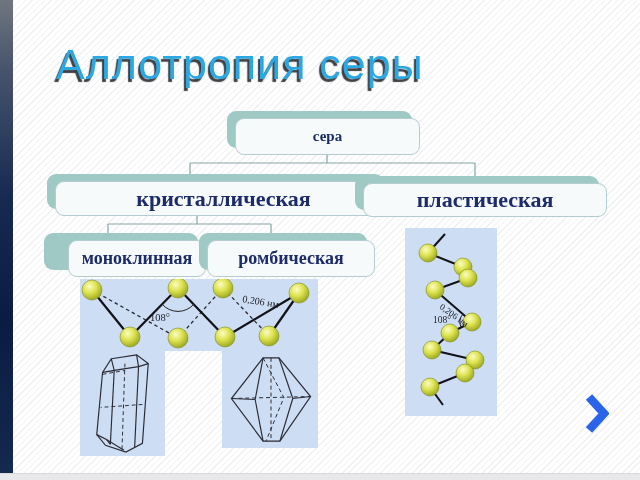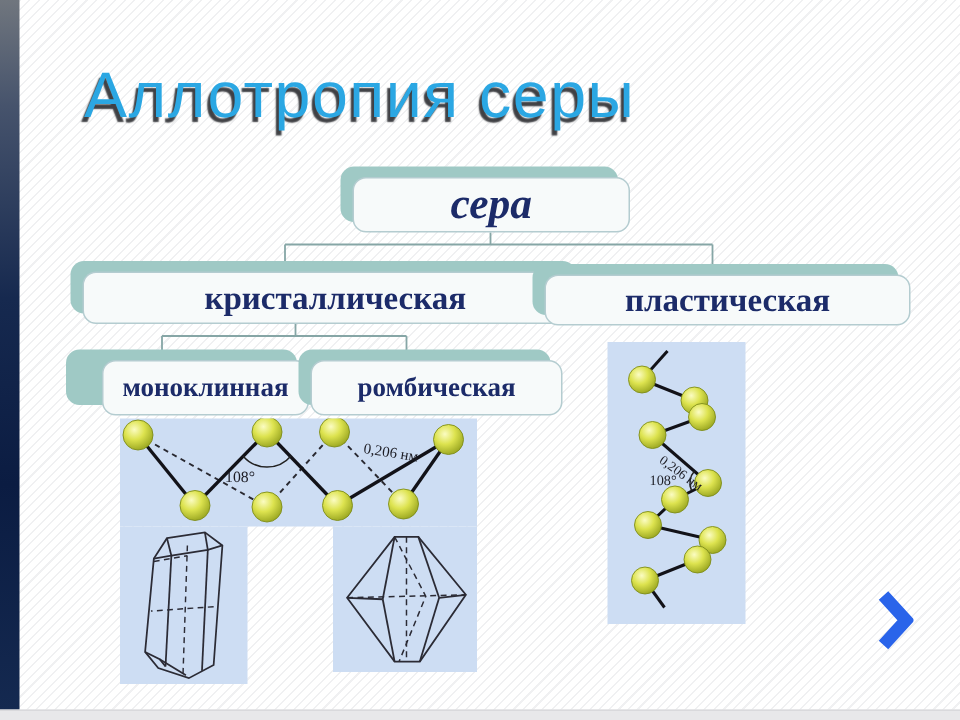--- a/index.html
+++ b/index.html
@@ -13,21 +13,21 @@
   .title{position:absolute;left:56px;top:40px;margin:0;
     font-family:"Liberation Sans",sans-serif;font-weight:normal;font-size:43px;letter-spacing:1px;
     color:#2ba7e3;text-shadow:-2px 3px 1px #3f4044;}
   .connectors{position:absolute;left:0;top:0;}
   .node{position:absolute;}
   .node-shadow{position:absolute;left:-8px;top:-7px;width:100%;height:100%;background:#9fc9c5;border-radius:9px;}
   .node-face{position:relative;width:100%;height:100%;box-sizing:border-box;
     background:#f7fafa;border:1px solid #b4ccd0;border-radius:9px;
     display:flex;align-items:center;justify-content:center;
     font-family:"Liberation Serif",serif;font-weight:bold;color:#1c2b69;}
-  .lvl0 .node-face{font-size:29px;font-style:italic;}
+  .lvl0 .node-face{font-size:15px;}
   .lvl1 .node-face{font-size:22px;}
   .lvl2 .node-face{font-size:18px;}
   .panel{position:absolute;background:#cdddf3;}
   .chain-label{font-family:"Liberation Serif",serif;fill:#1c1c24;}
   .nav-next{position:absolute;left:584px;top:394px;width:26px;height:42px;border:0;background:transparent;padding:0;cursor:pointer;}
 </style>
 </head>
 <body>
 
 <div class="slide">

